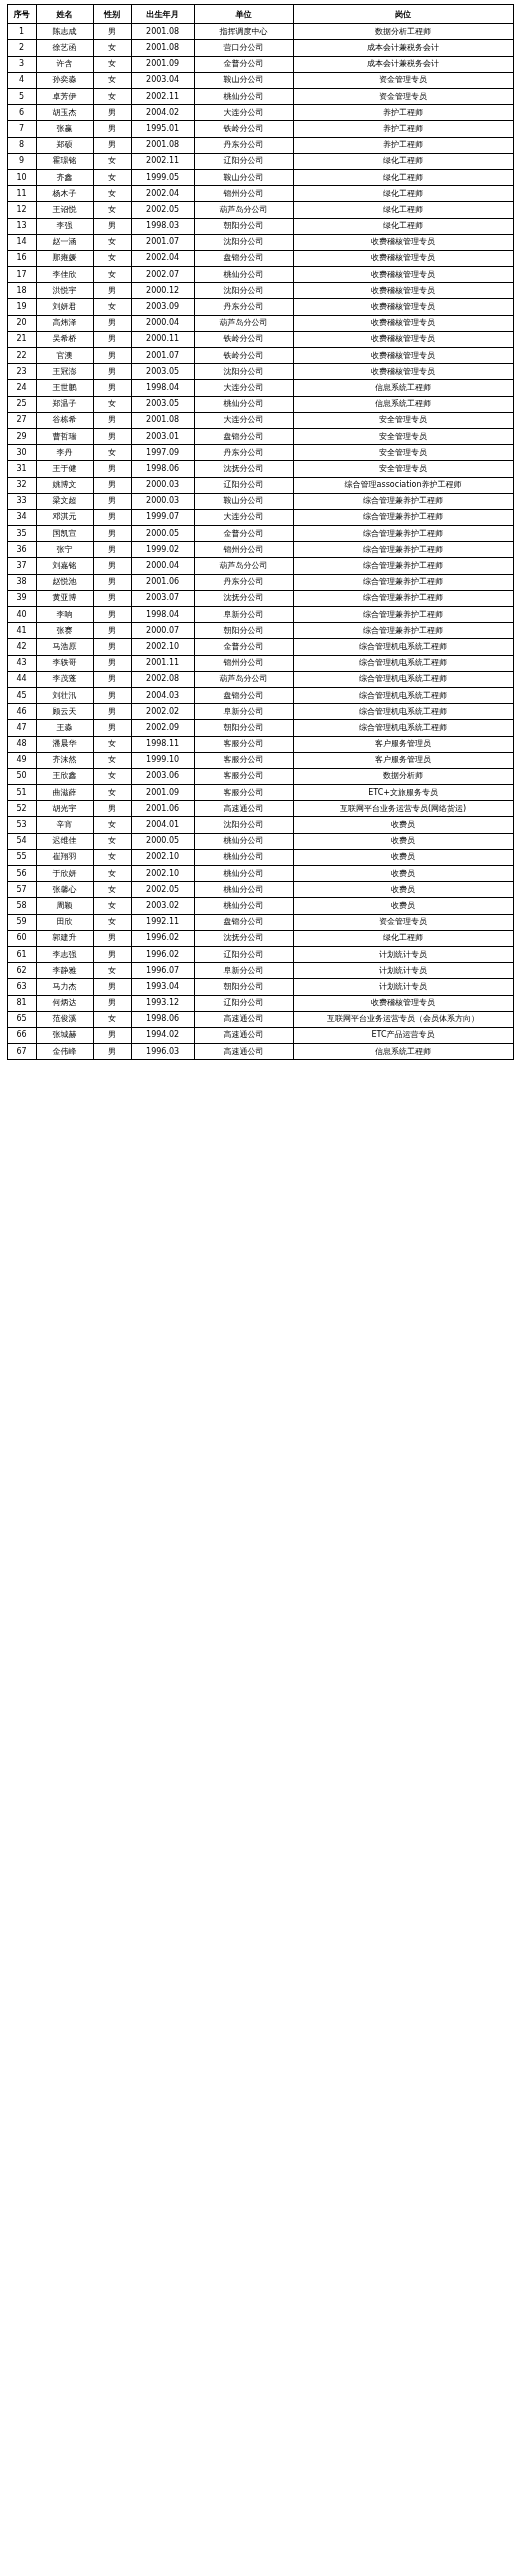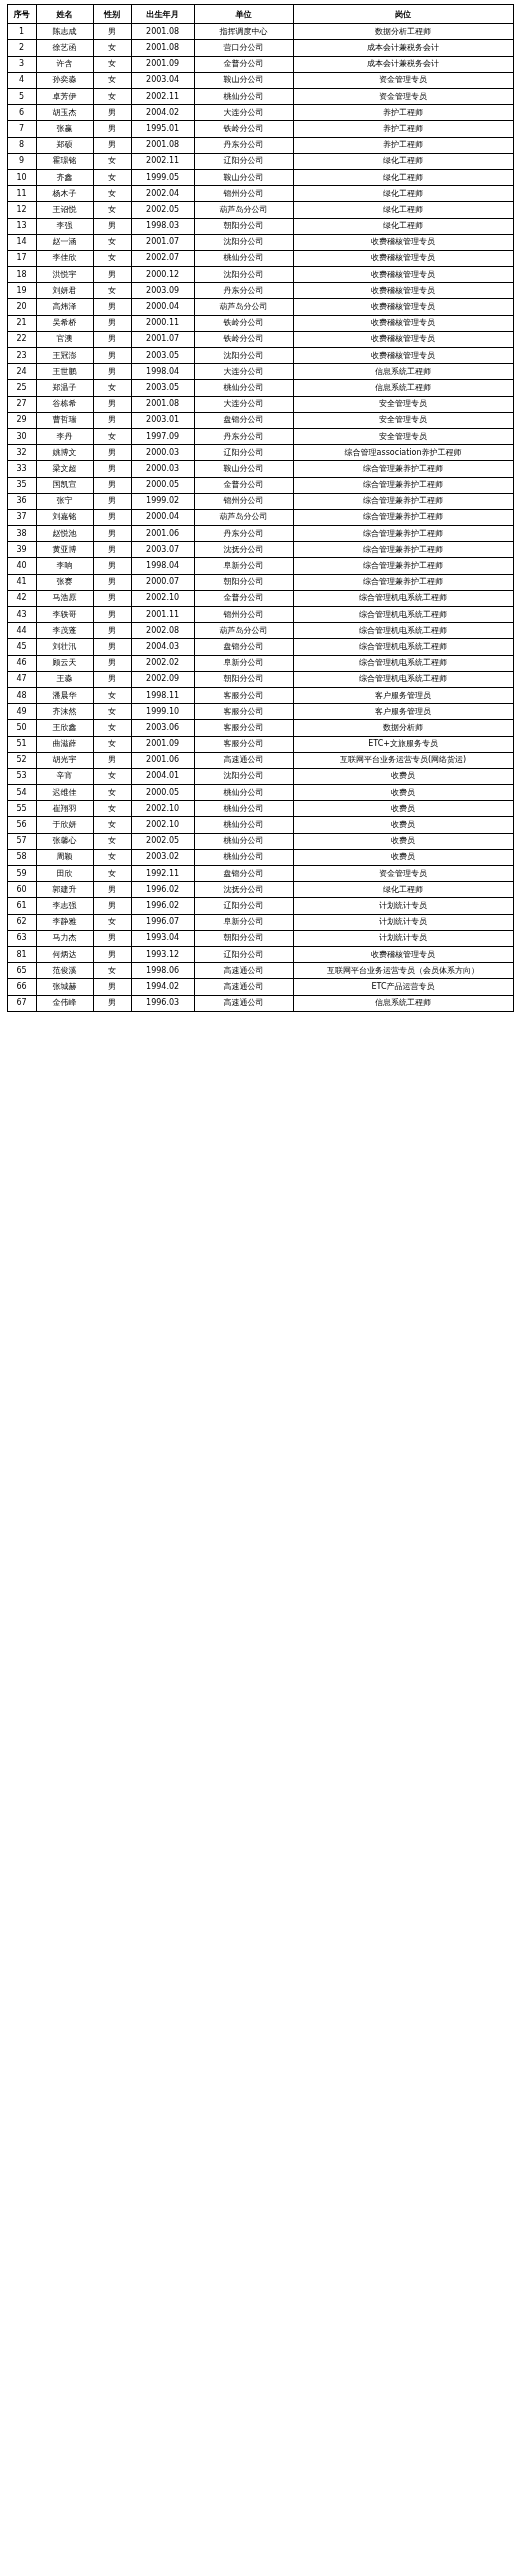--- a/index.html
+++ b/index.html
@@ -178,20 +178,28 @@
         </tr>
         <tr>
           <td>14</td>
           <td>赵一涵</td>
           <td>女</td>
           <td>2001.07</td>
           <td>沈阳分公司</td>
           <td class="post">收费稽核管理专员</td>
         </tr>
         <tr>
+          <td>16</td>
+          <td>那雍媛</td>
+          <td>女</td>
+          <td>2002.04</td>
+          <td>盘锦分公司</td>
+          <td class="post">收费稽核管理专员</td>
+        </tr>
+        <tr>
           <td>17</td>
           <td>李佳欣</td>
           <td>女</td>
           <td>2002.07</td>
           <td>桃仙分公司</td>
           <td class="post">收费稽核管理专员</td>
         </tr>
         <tr>
           <td>18</td>
           <td>洪悦宇</td>
@@ -274,33 +282,49 @@
         </tr>
         <tr>
           <td>30</td>
           <td>李丹</td>
           <td>女</td>
           <td>1997.09</td>
           <td>丹东分公司</td>
           <td class="post">安全管理专员</td>
         </tr>
         <tr>
+          <td>31</td>
+          <td>王于健</td>
+          <td>男</td>
+          <td>1998.06</td>
+          <td>沈抚分公司</td>
+          <td class="post">安全管理专员</td>
+        </tr>
+        <tr>
           <td>32</td>
           <td>姚博文</td>
           <td>男</td>
           <td>2000.03</td>
           <td>辽阳分公司</td>
           <td class="post">综合管理association养护工程师</td>
         </tr>
         <tr>
           <td>33</td>
           <td>梁文超</td>
           <td>男</td>
           <td>2000.03</td>
           <td>鞍山分公司</td>
+          <td class="post">综合管理兼养护工程师</td>
+        </tr>
+        <tr>
+          <td>34</td>
+          <td>邓淇元</td>
+          <td>男</td>
+          <td>1999.07</td>
+          <td>大连分公司</td>
           <td class="post">综合管理兼养护工程师</td>
         </tr>
         <tr>
           <td>35</td>
           <td>国凯宣</td>
           <td>男</td>
           <td>2000.05</td>
           <td>金普分公司</td>
           <td class="post">综合管理兼养护工程师</td>
         </tr>

